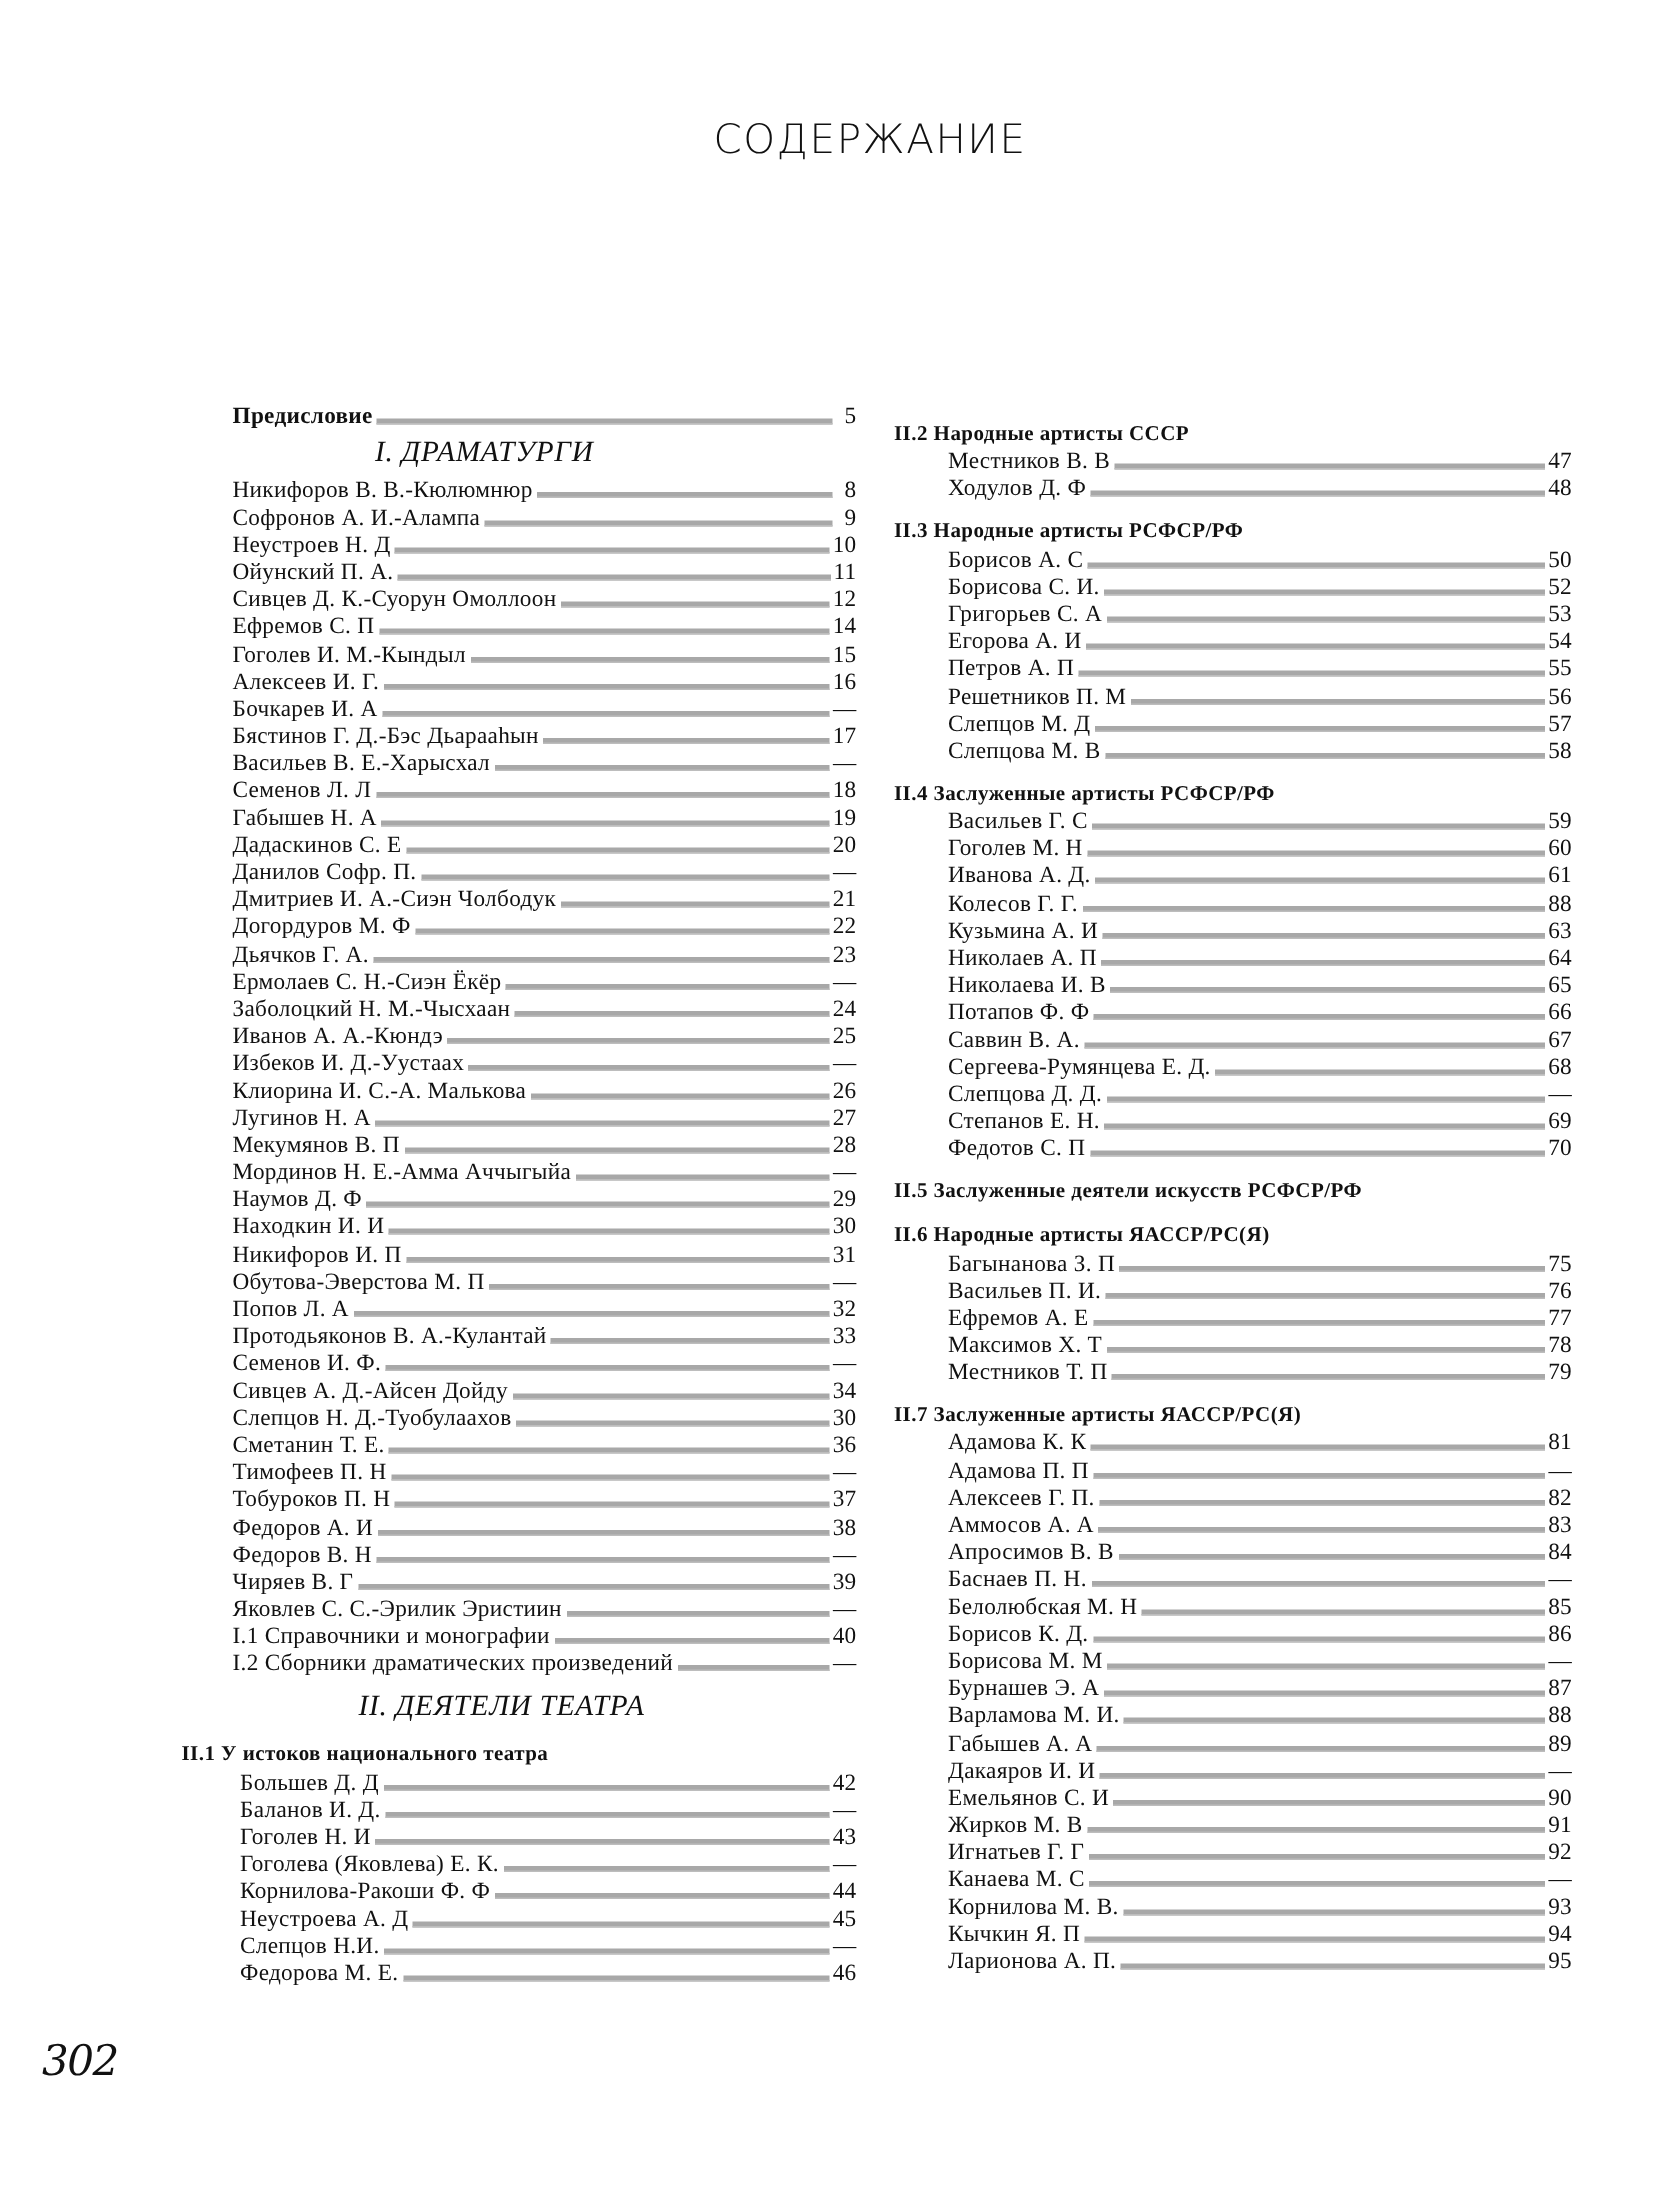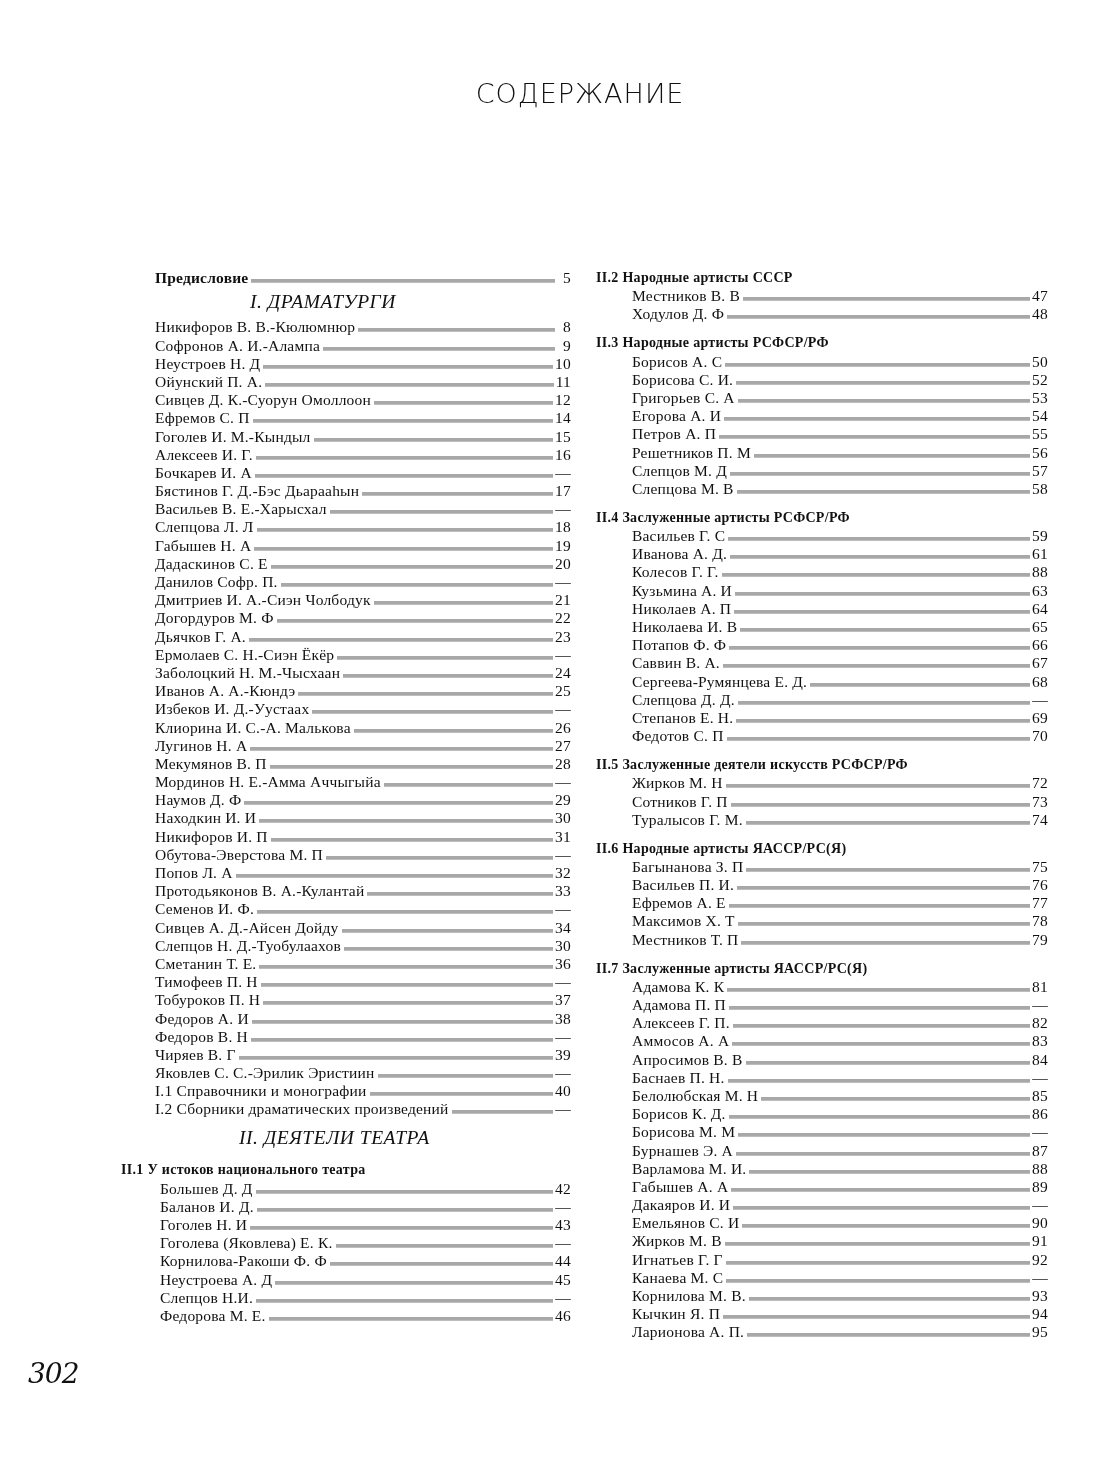--- a/index.html
+++ b/index.html
@@ -28,21 +28,21 @@
   .entry .page { flex: 0 0 auto; min-width: 14px; text-align: right; }
   .entry.bold .name { font-weight: bold; }
 
   .part-heading {
     font-size: 19.5px; letter-spacing: 0.5px; margin: 3px 0 4px 0; text-align: left; font-style: italic;
   }
   .part-heading.p1 { padding-left: 95px; margin-top: 5px; }
   .part-heading.p2 { padding-left: 84px; margin-top: 10px; margin-bottom: 6px; }
 
   .subsection { margin-top: 12px; }
-  .subsection:first-child { margin-top: 4px; }
+  .subsection:first-child { margin-top: 16px; }
   .sub-title {
     font-weight: bold; font-size: 14px; letter-spacing: 0.3px; height: 17px; line-height: 17px;
     white-space: nowrap;
   }
   .sub-entries { padding-left: 36px; }
   .left-sub { margin-left: -34px; }
   .left-sub .sub-entries { padding-left: 39px; }
 
   .page-number {
     position: absolute; left: 28px; top: 1357px; font-family: "DejaVu Serif", serif;
@@ -113,21 +113,21 @@
         <span class="name">Бястинов Г. Д.-Бэс Дьарааhын</span>
         <span class="leader"></span>
         <span class="page">17</span>
       </div>
       <div class="entry">
         <span class="name">Васильев В. Е.-Харысхал</span>
         <span class="leader"></span>
         <span class="page">—</span>
       </div>
       <div class="entry">
-        <span class="name">Слепцова Л. Л</span>
+        <span class="name">Семенов Л. Л</span>
         <span class="leader"></span>
         <span class="page">18</span>
       </div>
       <div class="entry">
         <span class="name">Габышев Н. А</span>
         <span class="leader"></span>
         <span class="page">19</span>
       </div>
       <div class="entry">
         <span class="name">Дадаскинов С. Е</span>
@@ -398,20 +398,25 @@
     </div>
   <div class="subsection">
       <div class="sub-title">II.4 Заслуженные артисты РСФСР/РФ</div>
       <div class="sub-entries">
         <div class="entry">
           <span class="name">Васильев Г. С</span>
           <span class="leader"></span>
           <span class="page">59</span>
         </div>
         <div class="entry">
+          <span class="name">Гоголев М. Н</span>
+          <span class="leader"></span>
+          <span class="page">60</span>
+        </div>
+        <div class="entry">
           <span class="name">Иванова А. Д.</span>
           <span class="leader"></span>
           <span class="page">61</span>
         </div>
         <div class="entry">
           <span class="name">Колесов Г. Г.</span>
           <span class="leader"></span>
           <span class="page">88</span>
         </div>
         <div class="entry">
@@ -456,37 +461,20 @@
         </div>
         <div class="entry">
           <span class="name">Федотов С. П</span>
           <span class="leader"></span>
           <span class="page">70</span>
         </div>
       </div>
     </div>
   <div class="subsection">
       <div class="sub-title">II.5 Заслуженные деятели искусств РСФСР/РФ</div>
-      <div class="sub-entries">
-        <div class="entry">
-          <span class="name">Жирков М. Н</span>
-          <span class="leader"></span>
-          <span class="page">72</span>
-        </div>
-        <div class="entry">
-          <span class="name">Сотников Г. П</span>
-          <span class="leader"></span>
-          <span class="page">73</span>
-        </div>
-        <div class="entry">
-          <span class="name">Туралысов Г. М.</span>
-          <span class="leader"></span>
-          <span class="page">74</span>
-        </div>
-      </div>
     </div>
   <div class="subsection">
       <div class="sub-title">II.6 Народные артисты ЯАССР/РС(Я)</div>
       <div class="sub-entries">
         <div class="entry">
           <span class="name">Багынанова З. П</span>
           <span class="leader"></span>
           <span class="page">75</span>
         </div>
         <div class="entry">

